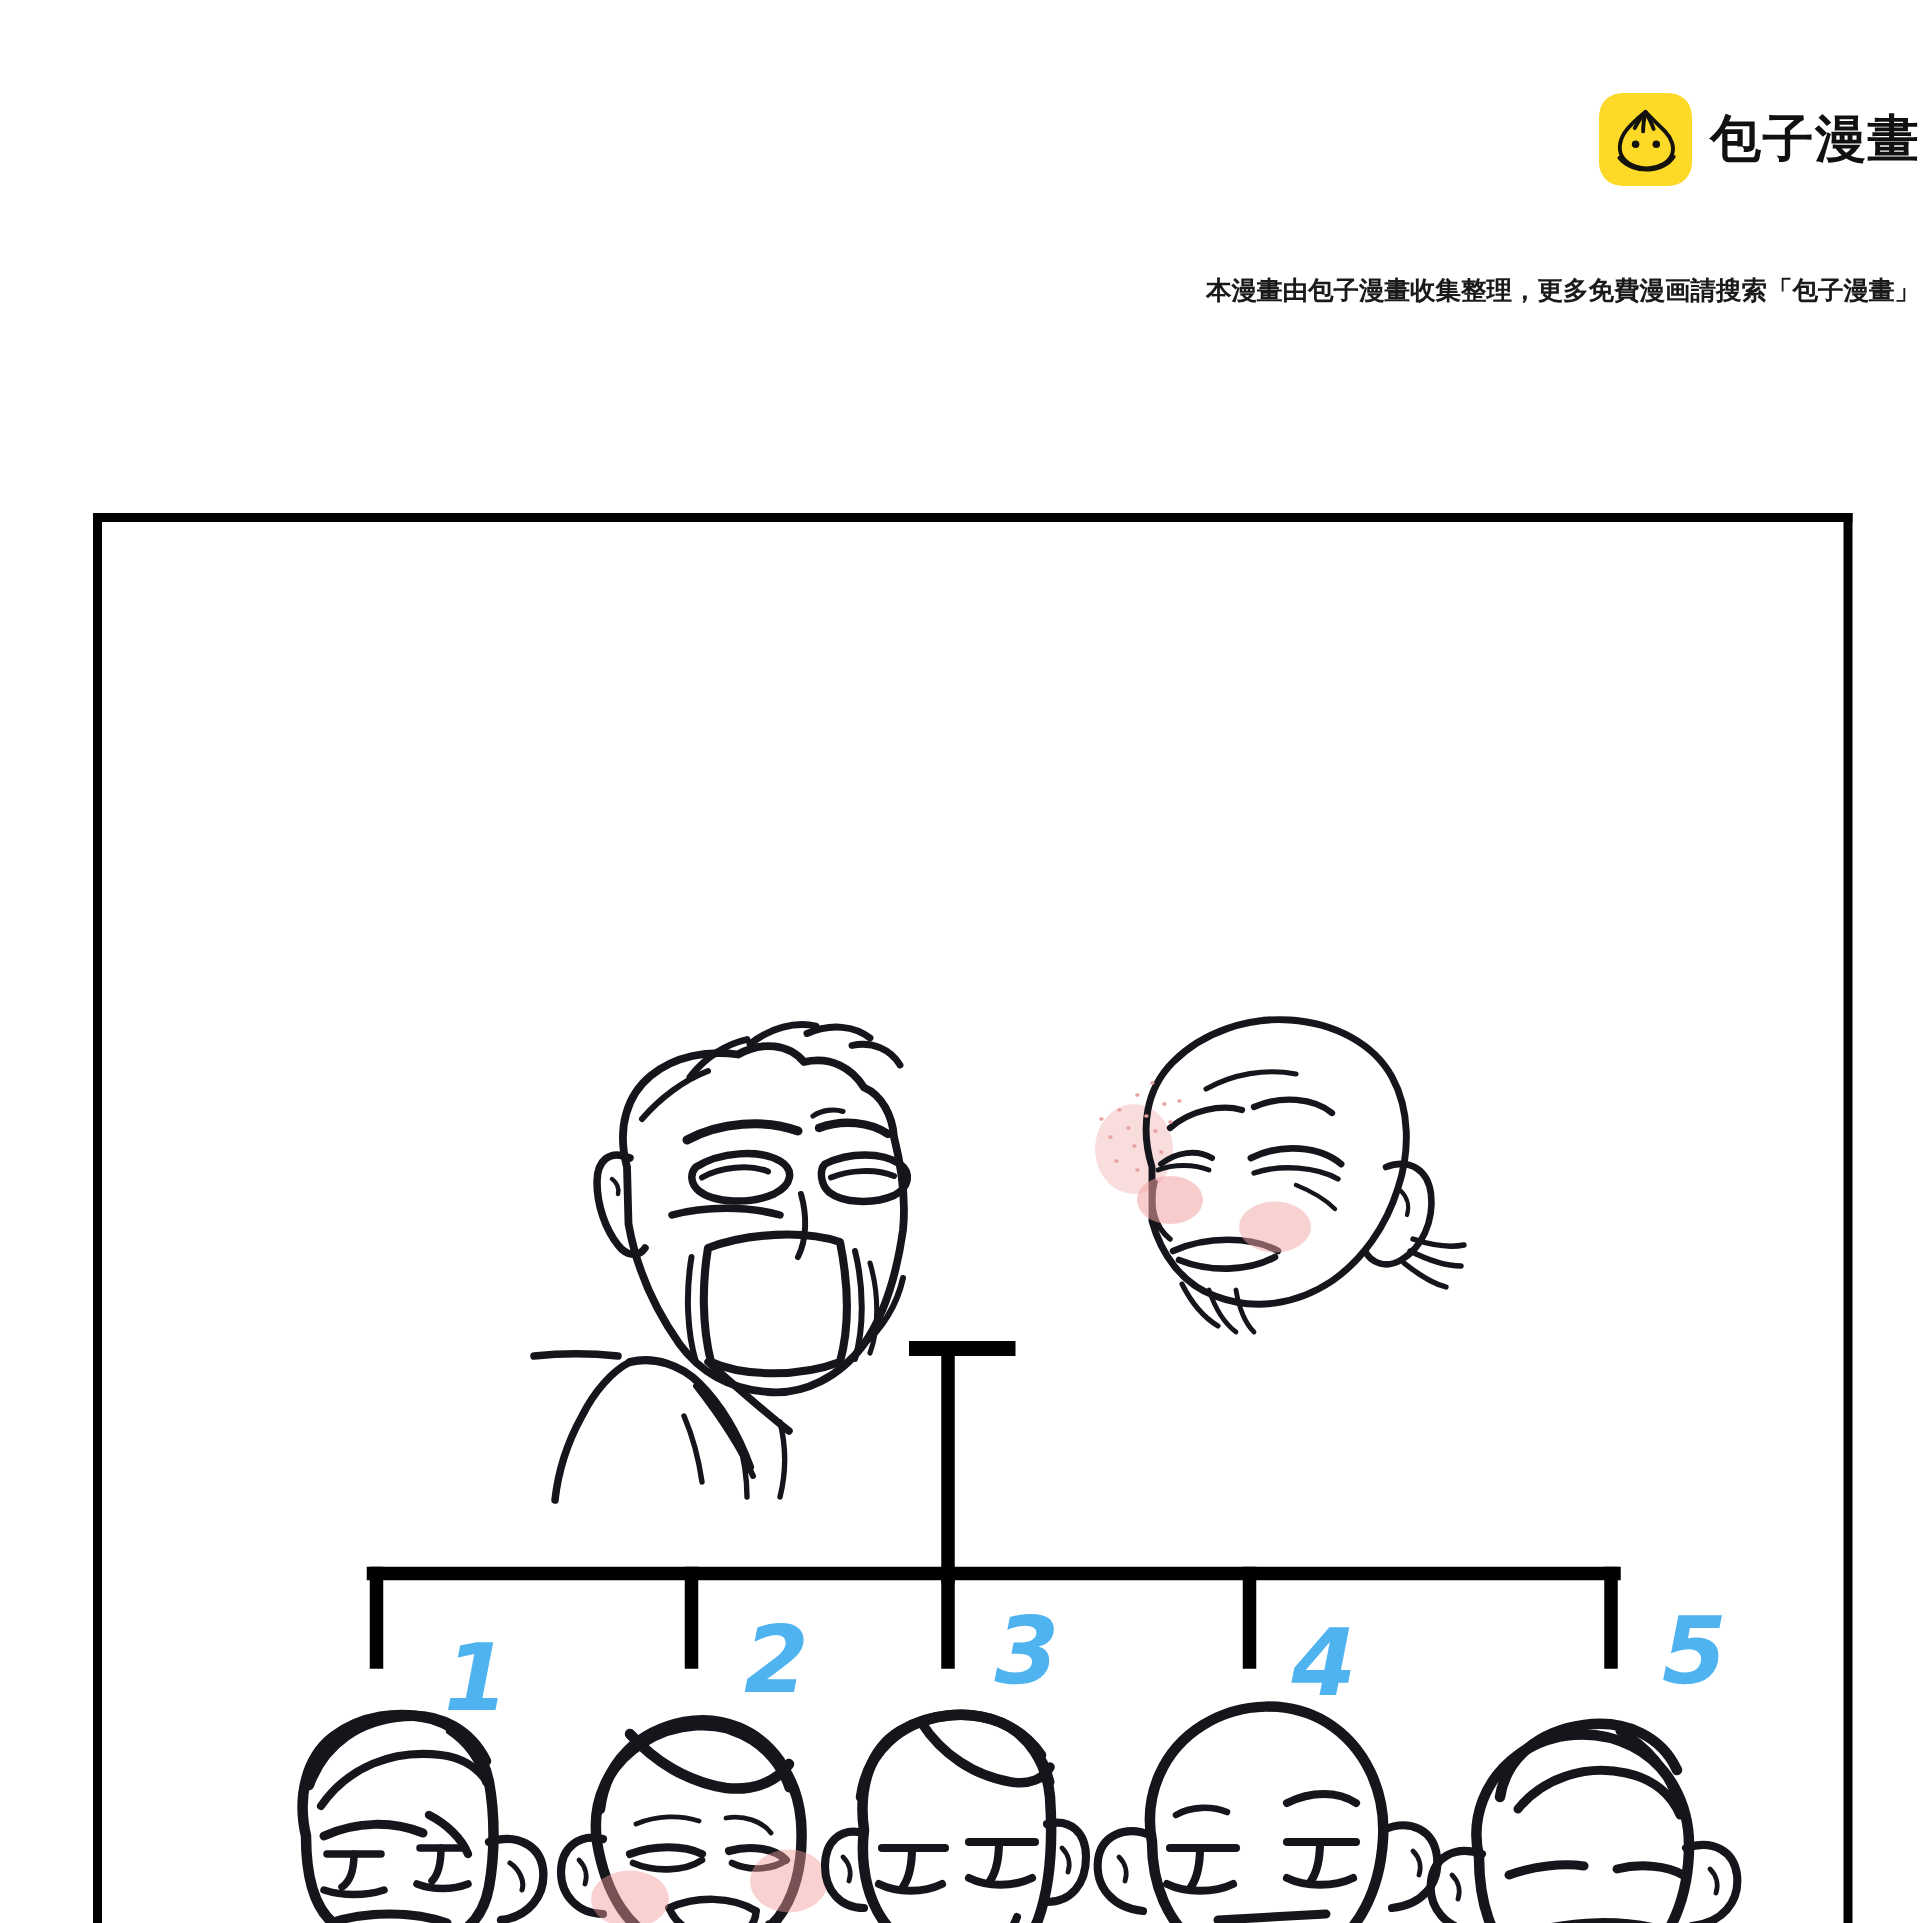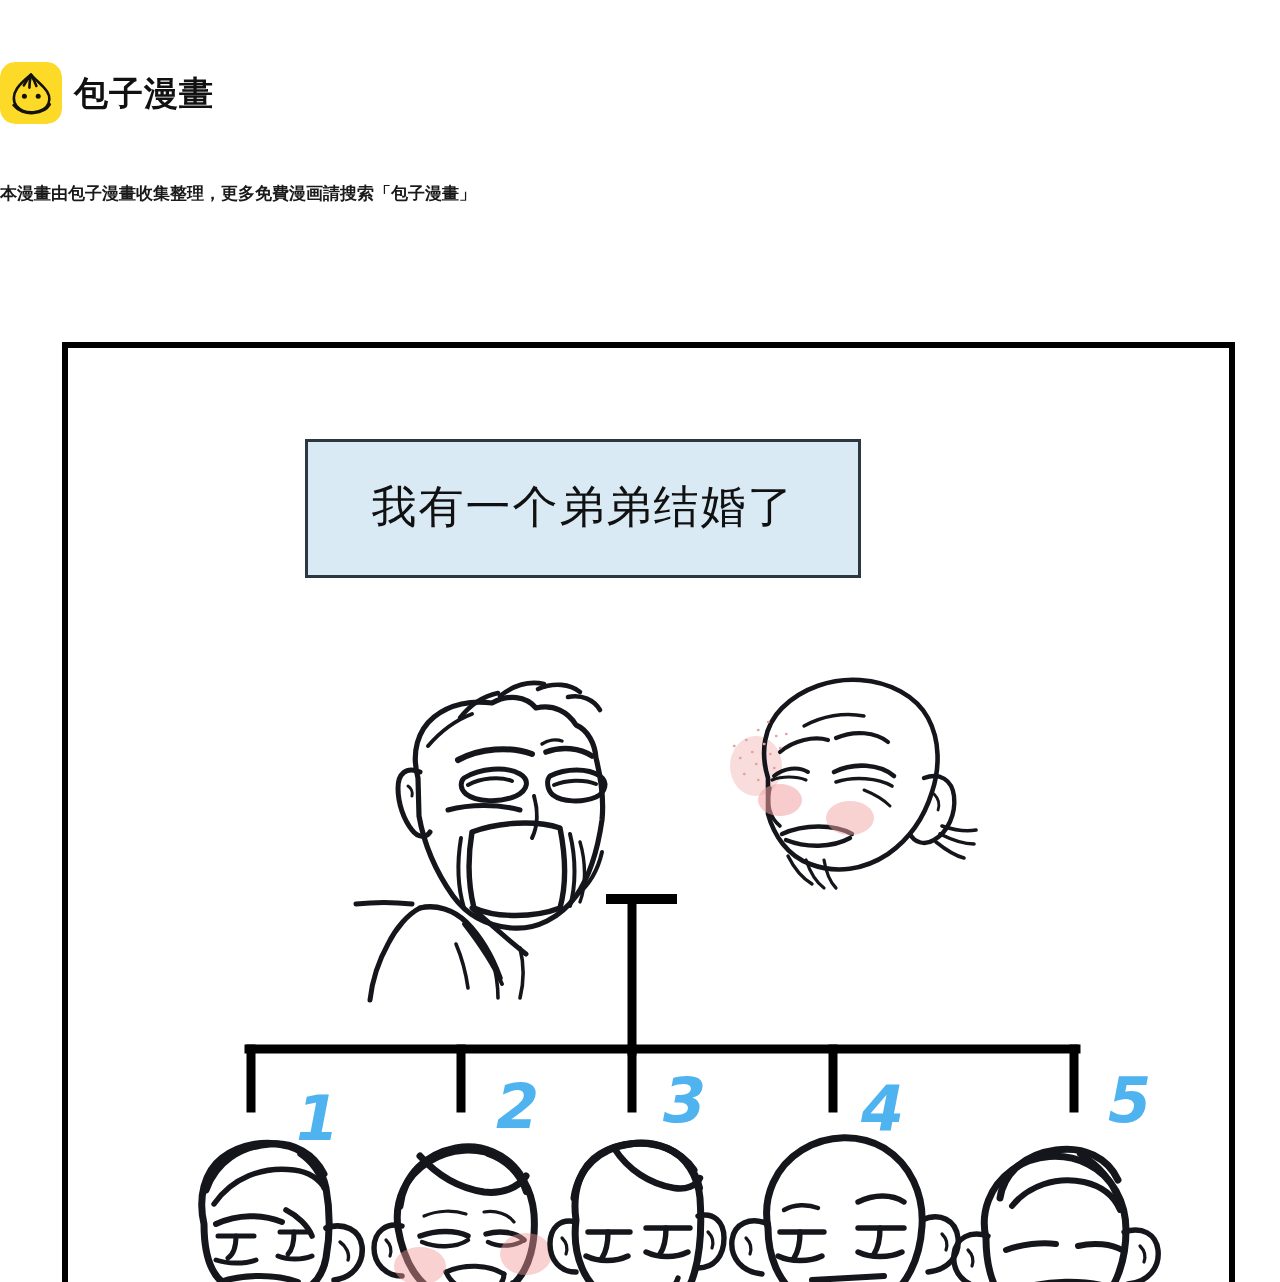--- a/index.html
+++ b/index.html
@@ -14,21 +14,21 @@
     position: relative;
     overflow: hidden;
   }
 
   
   .site-header {
     width: 1280px;
     padding-top: 62px;
     display: flex;
     flex-direction: column;
-    align-items: flex-start;
+    align-items: flex-end;
   }
   .brand-row {
     display: flex;
     align-items: center;
     gap: 12px;
     height: 62px;
   }
   .brand-logo {
     width: 62px;
     height: 62px;
@@ -130,23 +130,20 @@
       <circle cx="38.2" cy="34.2" r="2.5" fill="#14120c"></circle>
     </svg>
     <div class="brand-name">包子漫畫</div>
   </div>
 
   <div class="site-tagline">本漫畫由包子漫畫收集整理，更多免費漫画請搜索「包子漫畫」</div>
 </div>
 
 <div class="comic-panel">
 
-  <div class="caption-box">
-    <div class="caption-text">我有一个弟弟结婚了</div>
-  </div>
 
   <svg class="tree-art" viewBox="0 0 1167 934">
 
     <g stroke="#15161c" fill="none" stroke-linecap="round" stroke-linejoin="round">
 
       <path d="M350 430 C343 404 350 382 366 369 C382 356 404 352 424 355 C440 346 458 348 468 360
                C486 356 500 364 508 377 C520 382 527 396 528 410
                C533 430 536 452 534 472 C530 500 522 528 508 548
                C492 570 468 582 444 580 C418 578 398 566 385 548
                C368 524 356 496 351 468 Z" stroke-width="5.2"></path>

